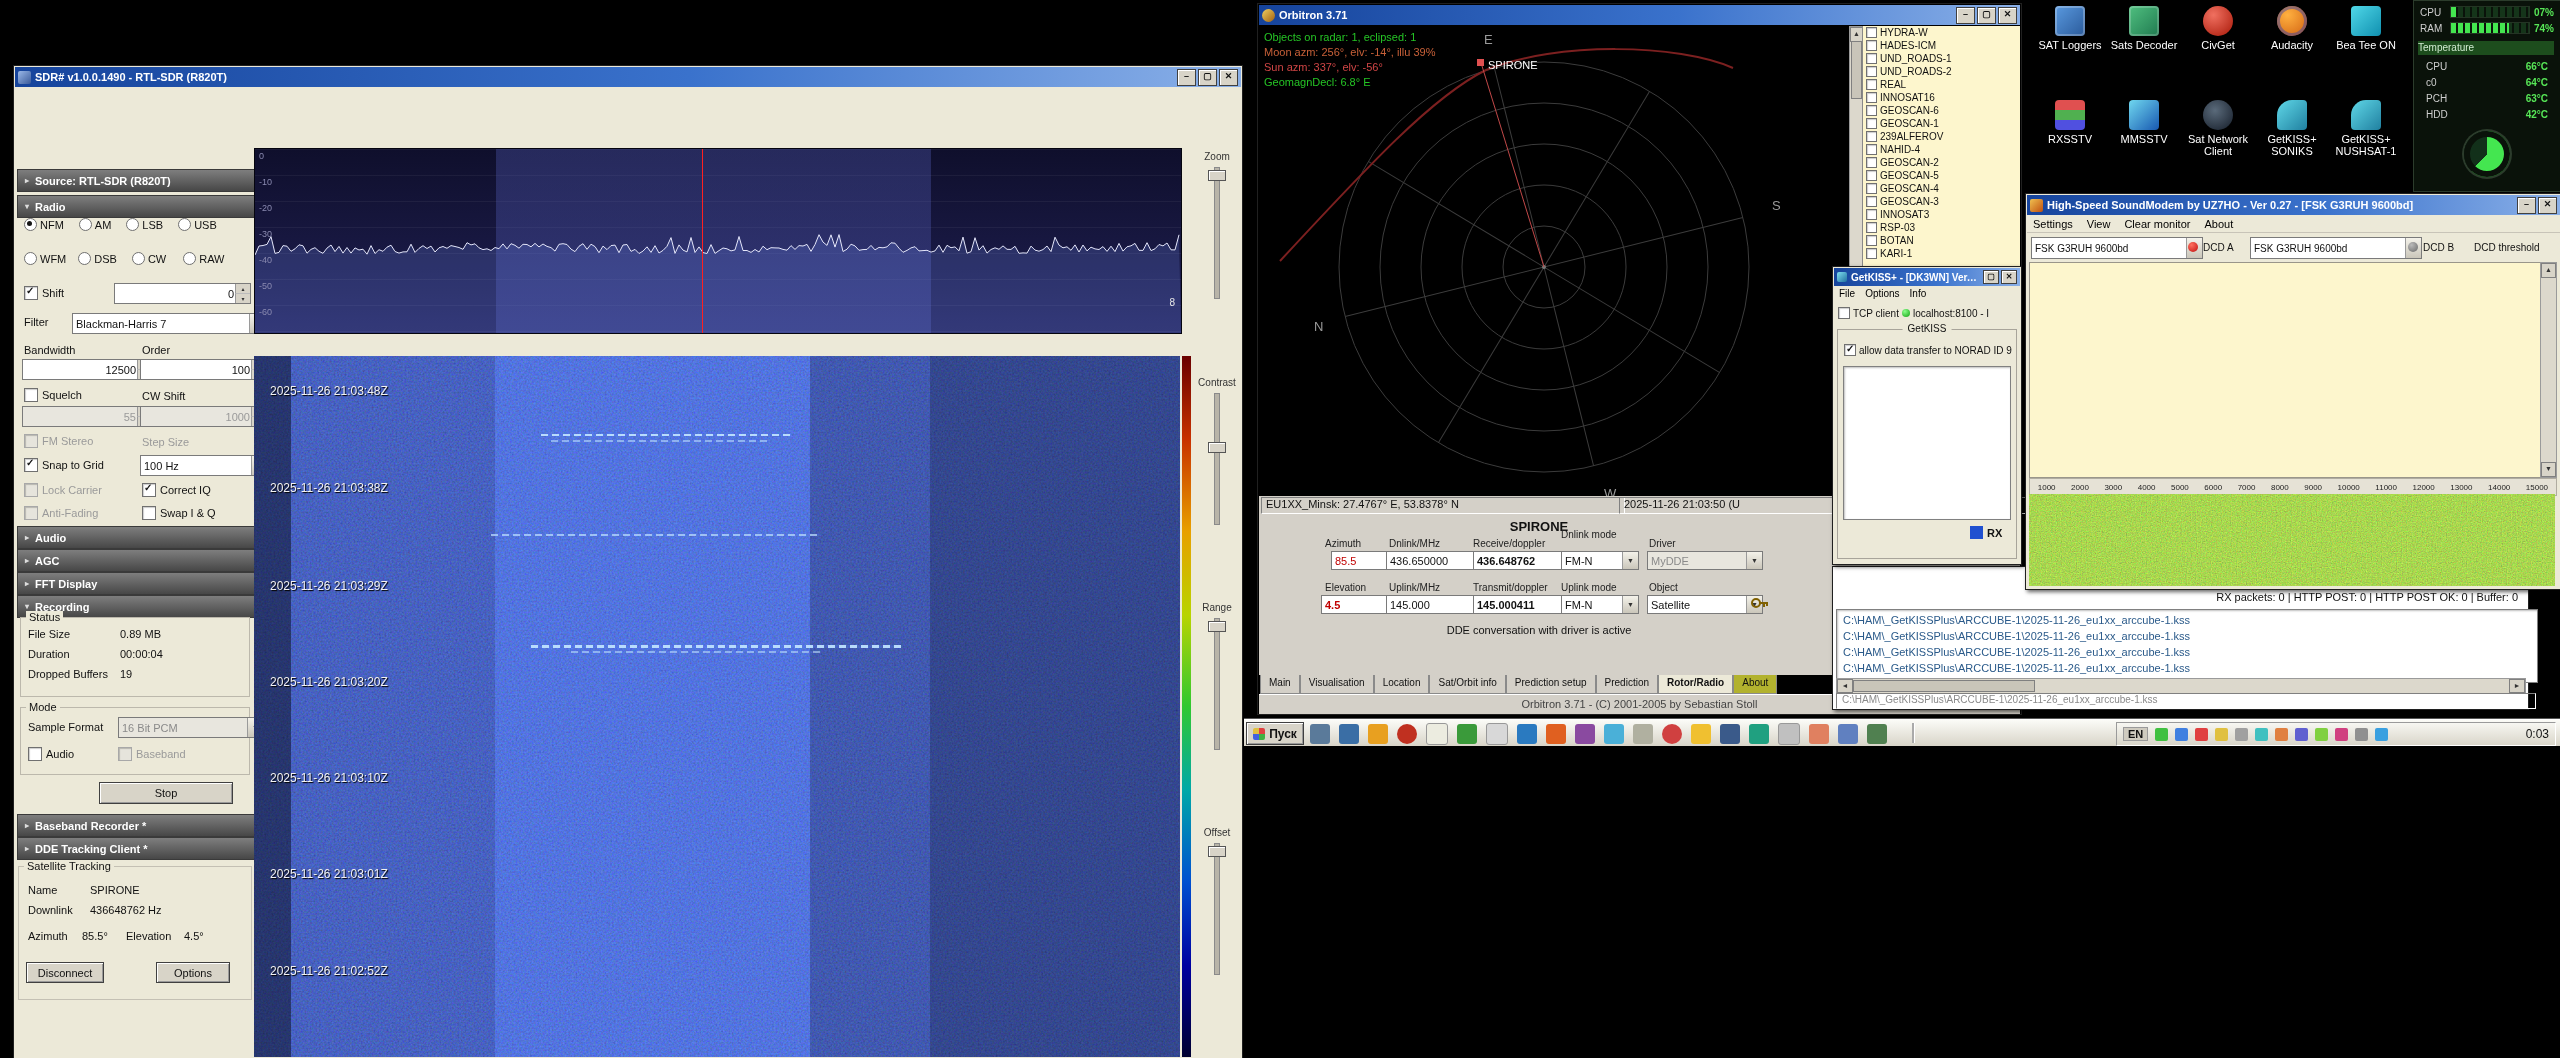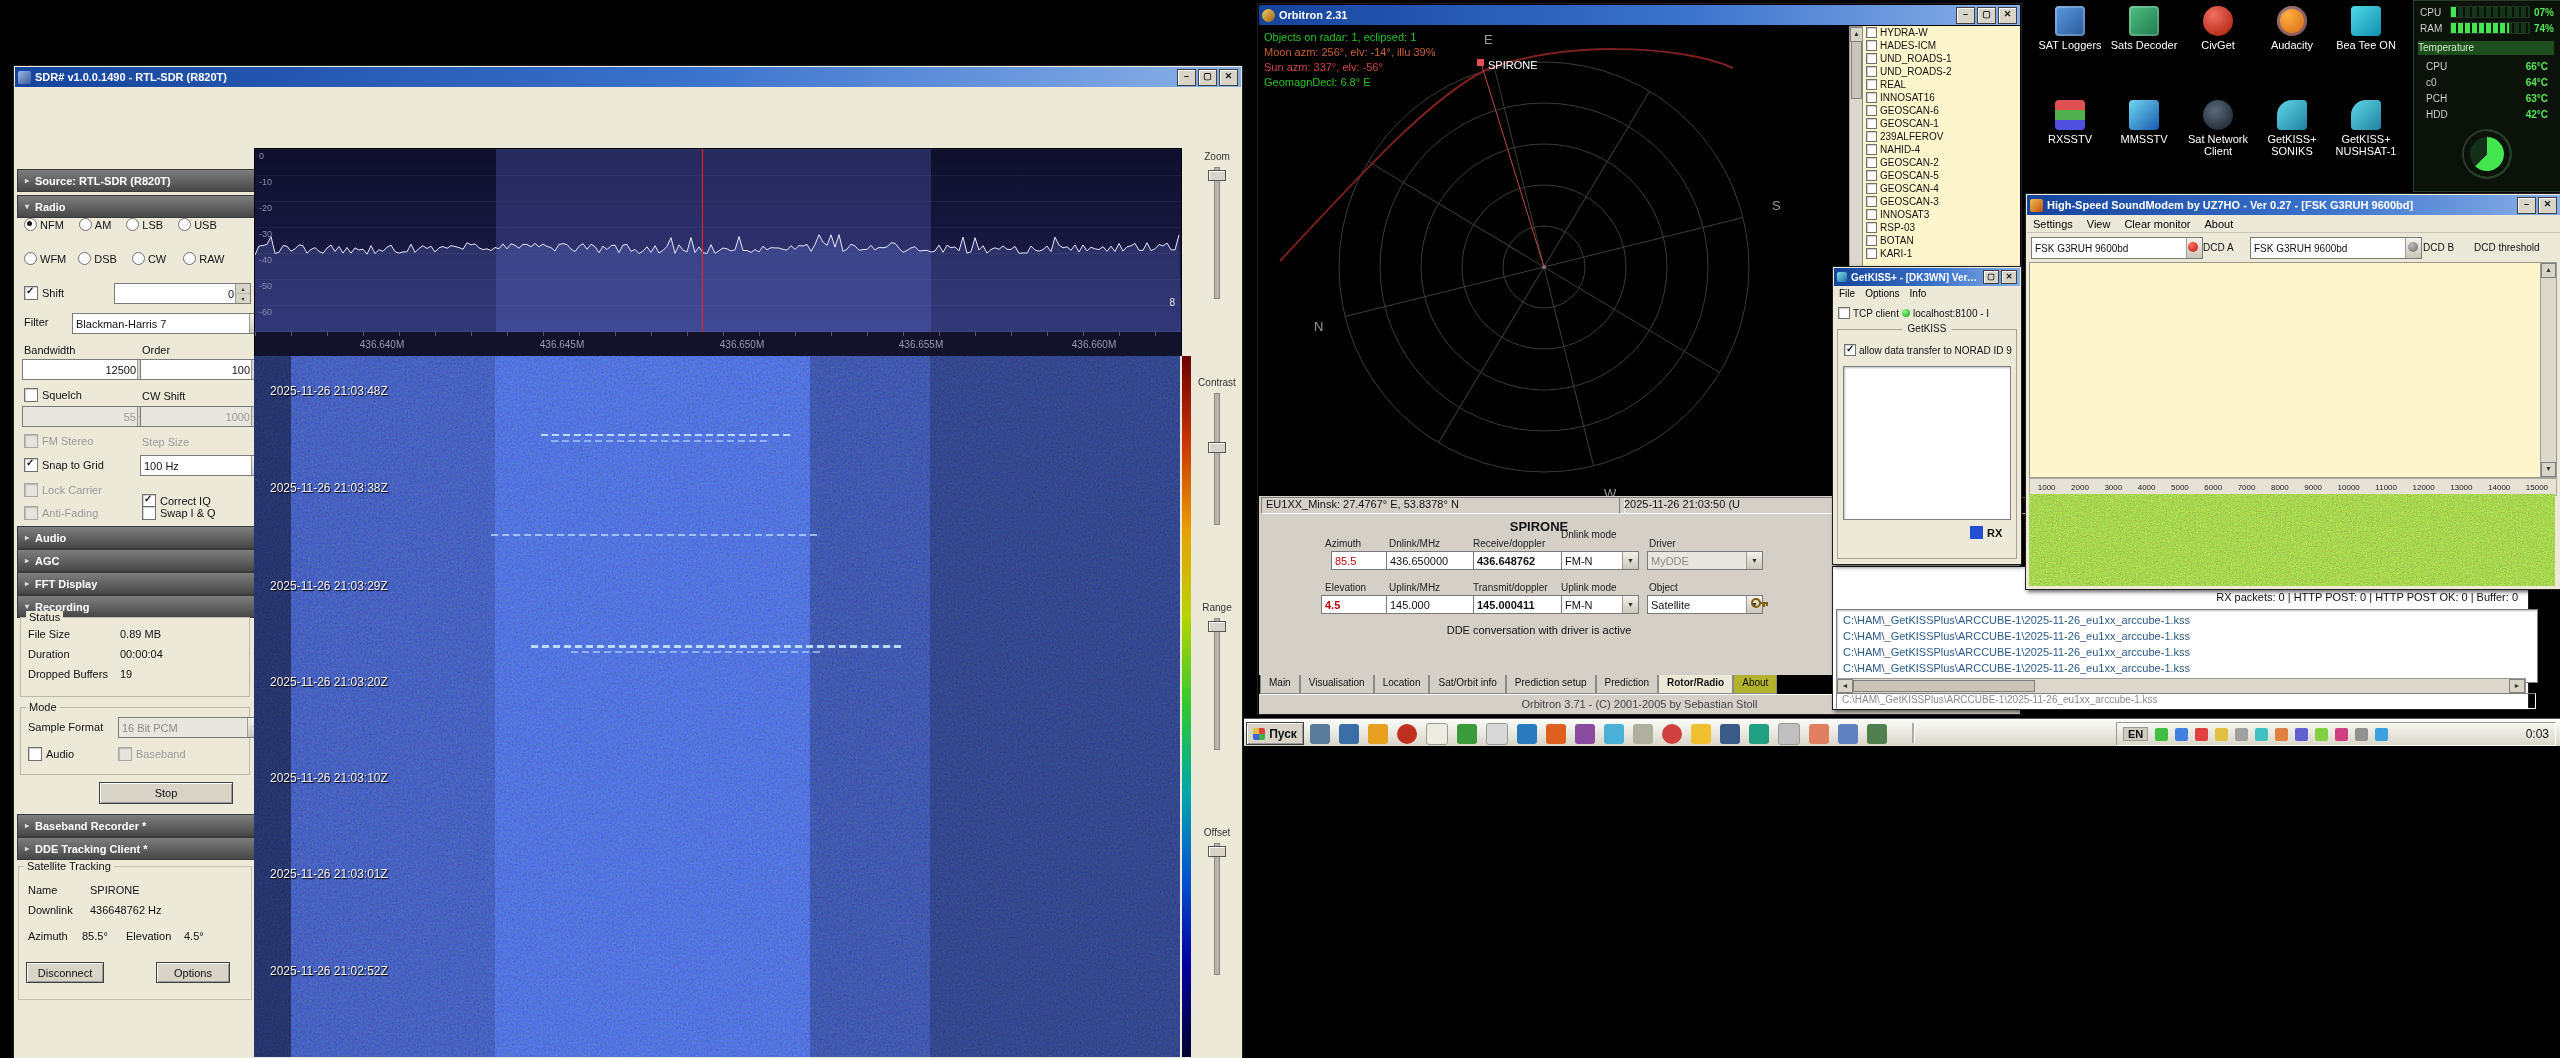--- a/index.html
+++ b/index.html
@@ -221,21 +221,21 @@
       <span class="lbl">Snap to Grid</span>
     </div>
     <div class="combo" style="position:absolute;left:126px;top:389px;width:106px;height:19px">
         <span>100 Hz</span>
       </div>
 
     <div class="row" style="left:10px;top:417px">
       <span class="cbx dis"></span>
       <span class="lbl dim">Lock Carrier</span>
     </div>
-    <div class="row" style="left:128px;top:428px">
+    <div class="row" style="left:128px;top:417px">
       <span class="cbx on"></span>
       <span class="lbl">Correct IQ</span>
     </div>
     <div class="row" style="left:10px;top:440px">
       <span class="cbx dis"></span>
       <span class="lbl dim">Anti-Fading</span>
     </div>
     <div class="row" style="left:128px;top:440px">
       <span class="cbx"></span>
       <span class="lbl">Swap I &amp; Q</span>
@@ -332,27 +332,20 @@
       <span class="dbl" style="top:2px">0</span>
       <span class="dbl" style="top:28px">-10</span>
       <span class="dbl" style="top:54px">-20</span>
       <span class="dbl" style="top:80px">-30</span>
       <span class="dbl" style="top:106px">-40</span>
       <span class="dbl" style="top:132px">-50</span>
       <span class="dbl" style="top:158px">-60</span>
       <span class="abs" style="right:6px;top:148px;font-size:10px;color:#e8e8e8">8</span>
     </div>
 
-    <div class="faxis">
-      <span class="flab" style="left:127px">436.640M</span>
-      <span class="flab" style="left:307px">436.645M</span>
-      <span class="flab" style="left:487px">436.650M</span>
-      <span class="flab" style="left:666px">436.655M</span>
-      <span class="flab" style="left:839px">436.660M</span>
-    </div>
 
     <div class="wfall">
       <svg width="926" height="701" preserveAspectRatio="none" style="position:absolute;left:0;top:0">
         <rect width="926" height="701" filter="url(#nzBlue)"></rect>
       </svg>
       <div class="shade"></div>
       <div class="trace" style="left:287px;top:78px;width:250px"></div>
       <div class="trace" style="left:297px;top:84px;width:220px;opacity:.6"></div>
       <div class="trace" style="left:237px;top:178px;width:330px;opacity:.75"></div>
       <div class="trace" style="left:277px;top:289px;width:370px;height:3px"></div>
@@ -391,21 +384,21 @@
         <div class="sltrack">
             <div class="slthumb" style="top:2px"></div>
           </div>
       </div>
     </div>
   </div>
 
   <div class="win" id="orbitron-window" style="left:1257px;top:3px;width:763px;height:710px;z-index:1;background:#000">
     <div class="tbar">
       <span class="ticon" style="background:linear-gradient(135deg,#f0d060,#a06010);border-radius:50%"></span>
-      <span class="ttl">Orbitron 2.31</span>
+      <span class="ttl">Orbitron 3.71</span>
       <span class="wbtns">
         <span class="wbtn">–</span>
         <span class="wbtn">▢</span>
         <span class="wbtn">✕</span>
       </span>
     </div>
 
     <svg class="abs" style="left:0;top:22px" width="595" height="470">
       <g stroke="#3c3c3c" fill="none">
         <circle cx="286" cy="241" r="205"></circle>

